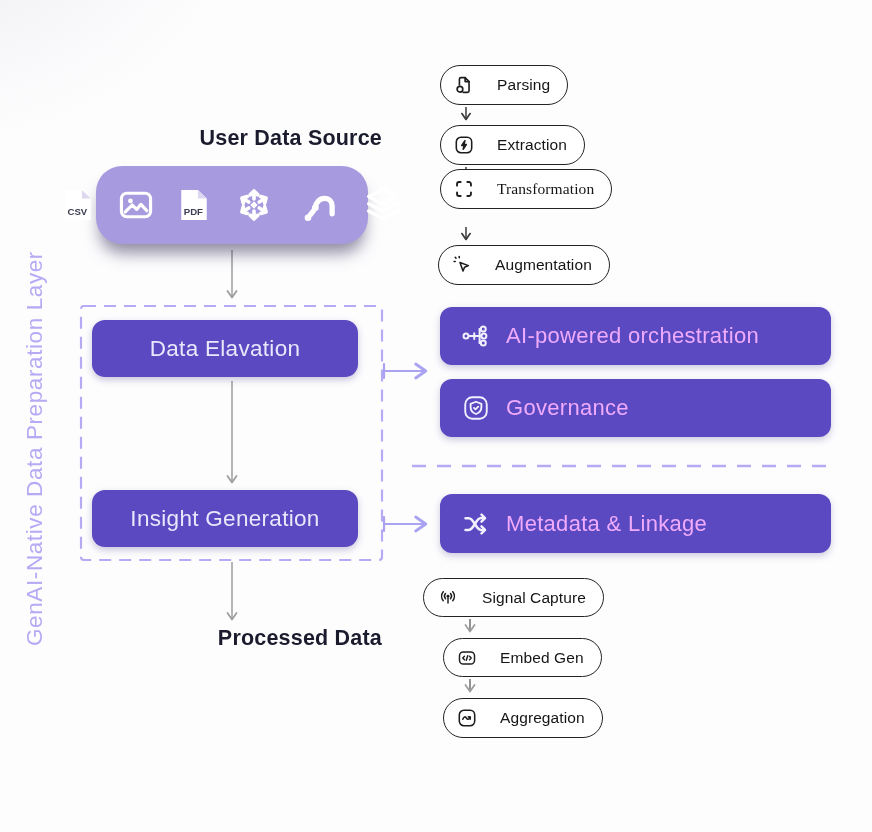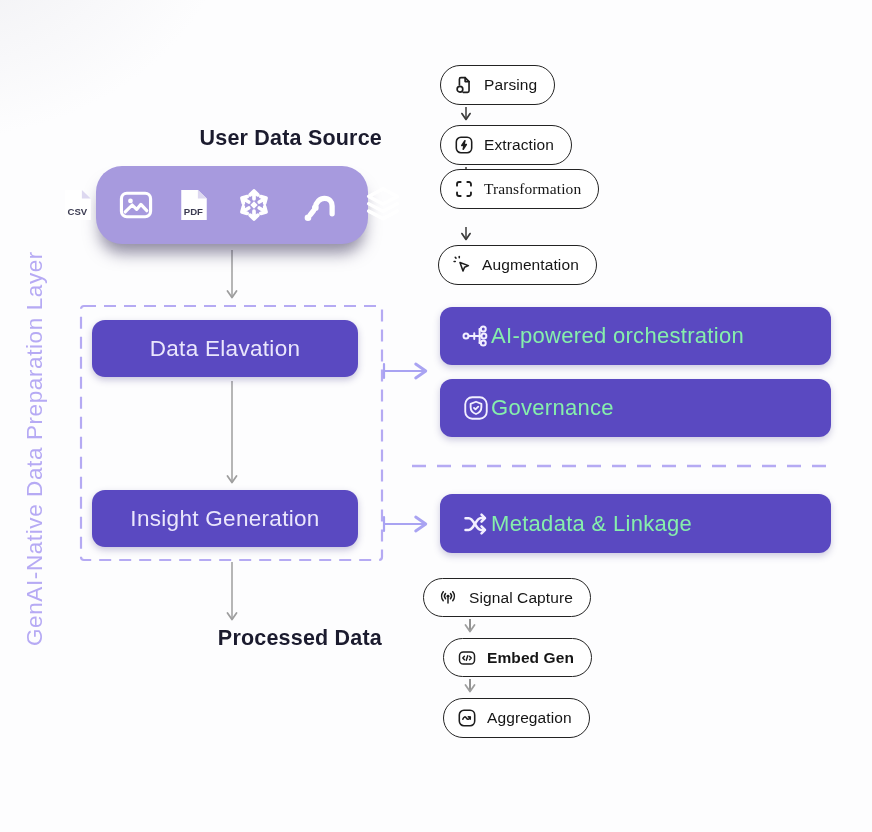--- a/index.html
+++ b/index.html
@@ -37,33 +37,33 @@
     background:#5a49c1; border-radius:13px;
     display:flex; align-items:center; justify-content:center;
     color:#eae6fc; font-size:22.5px; font-weight:500; letter-spacing:.3px;
     box-shadow:0 3px 7px rgba(60,50,130,.28);
   }
   .stage-1 { top:320px; }
   .stage-2 { top:490px; }
   
   .chip {
     position:absolute; height:40px;
-    display:flex; align-items:center; gap:9px;
+    display:flex; align-items:center; gap:22px;
     background:#fff; border:1.4px solid #232323; border-radius:20px;
     padding:0 17px 0 12px;
     color:#151515; font-size:15.5px; font-weight:500; letter-spacing:.1px;
     white-space:nowrap;
   }
   .chip .ic { display:flex; align-items:center; color:#1d1d1d; }
   
   .cap {
     position:absolute; left:440px; width:391px; height:58px;
     background:#5a49c1; border-radius:12px;
-    display:flex; align-items:center; padding-left:21px;
-    color:#86efac; font-size:22px; font-weight:500; letter-spacing:.3px;
+    display:flex; align-items:center; gap:15px; padding-left:21px;
+    color:#f0abfc; font-size:22px; font-weight:500; letter-spacing:.3px;
     box-shadow:0 3px 7px rgba(60,50,130,.25);
   }
   .cap .ic { display:flex; align-items:center; color:#f2efff; }
   .cap-1 { top:307px; }
   .cap-2 { top:379px; }
   .cap-3 { top:494px; height:59px; }
   
   .overlay { position:absolute; left:0; top:0; pointer-events:none; }
 </style>
 </head>
@@ -259,21 +259,21 @@
         <path d="M12 11.8 V17.4"></path>
         <path d="M9.3 7.2 A4.2 4.2 0 0 0 9.3 12.8"></path>
         <path d="M6.8 5.1 A7.7 7.7 0 0 0 6.8 14.9"></path>
         <path d="M14.7 7.2 A4.2 4.2 0 0 1 14.7 12.8"></path>
         <path d="M17.2 5.1 A7.7 7.7 0 0 1 17.2 14.9"></path>
       </svg>
     </span>
     <span>Signal Capture</span>
   </div>
 
-  <div class="chip" style="left:443px; top:638px; height:39px;font-weight:bold;">
+  <div class="chip" style="left:443px; top:638px; height:39px;">
     <span class="ic">
       <svg width="22" height="22" viewBox="0 0 24 24" fill="none" stroke="currentColor" stroke-width="1.6" stroke-linecap="round" stroke-linejoin="round">
         <rect x="3.8" y="5.4" width="16.4" height="13.2" rx="4.2"></rect>
         <path d="M9.2 10.2 L7.4 12 L9.2 13.8"></path>
         <path d="M14.8 10.2 L16.6 12 L14.8 13.8"></path>
         <path d="M12.8 9.6 L11.2 14.4"></path>
       </svg>
     </span>
     <span>Embed Gen</span>
   </div>

